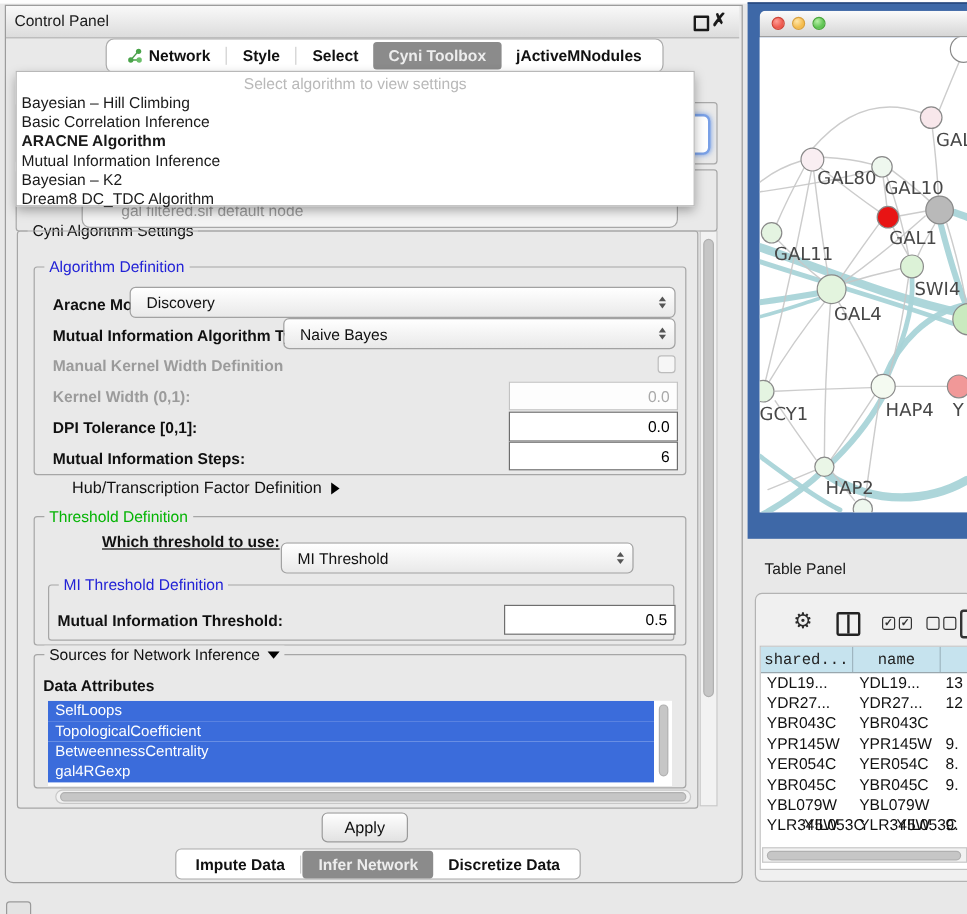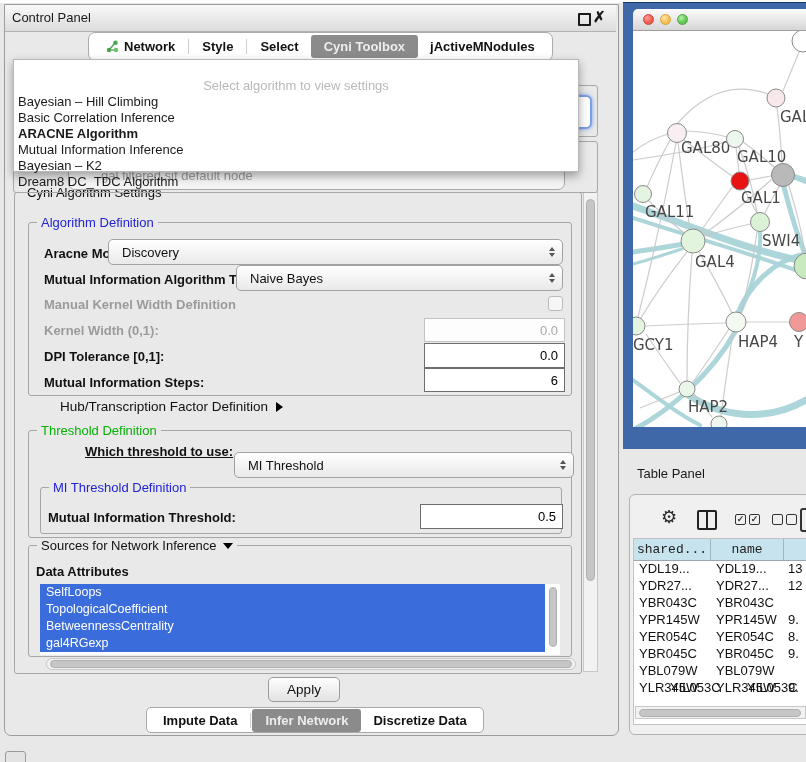--- a/index.html
+++ b/index.html
@@ -27,21 +27,21 @@
 
   
   .bgrp{border:1px solid #a8a8a8;border-radius:3px;z-index:1;}
   .combo-focus{left:74px;top:95px;width:514px;height:30px;background:#fff;border:2px solid #79a0e6;
                border-radius:6px;box-shadow:0 0 4px rgba(90,140,230,.8);z-index:1;}
   .combo-bg{left:68px;top:160px;width:497px;height:30px;background:#f4f4f4;border:1px solid #a8a8a8;
             border-radius:7px;z-index:1;color:#9b9b9b;display:flex;align-items:center;padding-left:32px;box-sizing:border-box;}
 
   
   .overlay{left:13px;top:59px;width:566px;height:113px;background:#fff;border:1px solid #b8b8b8;
-           box-shadow:0 4px 9px rgba(0,0,0,.35);z-index:6;padding-top:18px;box-sizing:border-box;}
+           box-shadow:0 4px 9px rgba(0,0,0,.35);z-index:6;padding-top:2px;box-sizing:border-box;}
   .ph{height:16px;line-height:16px;text-align:center;color:#b9b9b9;font-size:13px;}
   .algo-item{height:16px;line-height:16px;padding-left:4px;font-size:13px;color:#1a1a1a;white-space:nowrap;}
   .algo-item.b{font-weight:bold;}
 
   
   .grp{border:1px solid #a6a6a6;border-radius:3px;}
   .grp-title{position:absolute;top:-8px;left:8px;background:#e9e9e9;padding:0 4px;font-size:13px;white-space:nowrap;display:flex;align-items:center;gap:6px;}
   .t-blue{color:#2222d6;}
   .t-green{color:#04b404;}
 
@@ -202,21 +202,21 @@
 
 <div class="abs" style="left:60px;top:399px;display:flex;align-items:center;gap:8px;">
   <span style="font-size:13.5px;">Hub/Transcription Factor Definition</span>
   <span class="tri-right"></span>
 </div>
 
 <div class="abs grp" style="left:28px;top:430px;width:542px;height:106px;">
   <span class="grp-title t-green">Threshold Definition</span>
 </div>
 <div class="flabel" style="left:85px;top:444px;text-decoration:underline;">Which threshold to use:</div>
-<div class="combo" style="left:234px;top:452px;width:340px;height:26px;">
+<div class="combo" style="left:234px;top:452px;width:294px;height:26px;">
   <span>MI Threshold</span>
   <span class="spins">
       <span class="tri-up"></span>
       <span class="tri-dn"></span>
     </span>
 </div>
 <div class="abs grp" style="left:40px;top:487px;width:520px;height:45px;">
   <span class="grp-title t-blue">MI Threshold Definition</span>
 </div>
 <div class="flabel" style="left:48px;top:510px;">Mutual Information Threshold:</div>

